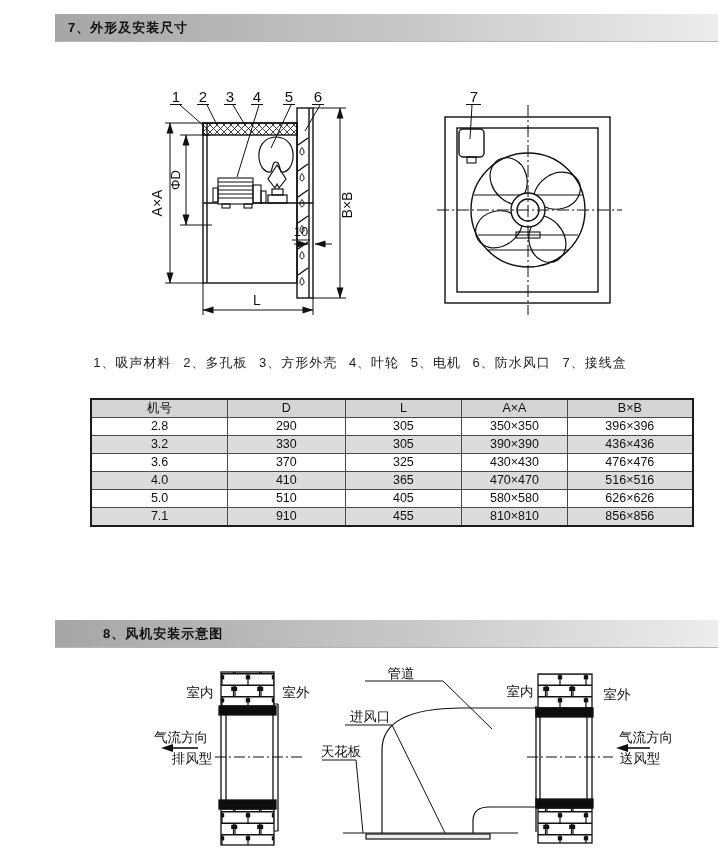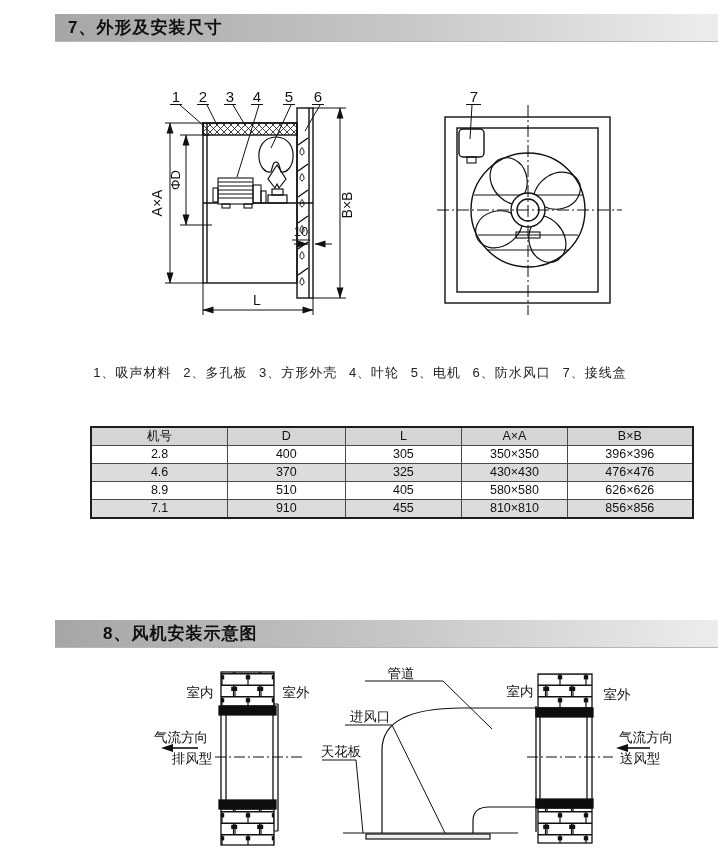--- a/index.html
+++ b/index.html
@@ -5,36 +5,35 @@
   html,body{margin:0;padding:0;}
   body{
     width:720px;height:868px;position:relative;background:#ffffff;
     font-family:"Liberation Sans","DejaVu Sans",sans-serif;color:#111;
     overflow:hidden;
   }
   .section-bar{
     position:absolute;left:55px;width:663px;height:28px;box-sizing:border-box;
     background:linear-gradient(to right,#a6a6a6 0%,#c9c9c9 55%,#ededed 100%);
     border-bottom:1px solid #b5b5b5;
-    font-size:17px;font-weight:bold;line-height:28px;padding-left:13px;
+    font-size:13px;font-weight:bold;line-height:28px;padding-left:13px;
     letter-spacing:1px;color:#101010;
   }
   #bar-dimensions{top:14px;}
   #bar-install{top:620px;padding-left:48px;}
   #fig-dimensions{position:absolute;left:0;top:55px;}
   #fig-install{position:absolute;left:0;top:650px;}
   .caption{
-    position:absolute;top:364px;left:0;width:720px;text-align:center;
+    position:absolute;top:354px;left:0;width:720px;text-align:center;
     font-size:13px;color:#222;word-spacing:7px;letter-spacing:1px;
   }
   table.dims{
     position:absolute;left:90px;top:398px;width:604px;
     border-collapse:collapse;table-layout:fixed;
     border:2px solid #1c1c1c;
-    margin-top:28px;
   }
   table.dims th,table.dims td{
     border:1px solid #4a4a4a;
     font-size:12.5px;font-weight:normal;text-align:center;
     height:15px;line-height:15px;padding:1px 0;color:#111;
   }
   table.dims thead tr{background:#d5d5d5;}
   table.dims tbody tr:nth-child(even){background:#dcdcdc;}
   table.dims tbody tr:nth-child(odd){background:#ffffff;}
   svg text{font-family:"Liberation Sans","DejaVu Sans",sans-serif;fill:#111;}
@@ -198,34 +197,48 @@
       <th>机号</th>
       <th>D</th>
       <th>L</th>
       <th>A×A</th>
       <th>B×B</th>
     </tr>
   </thead>
   <tbody>
       <tr>
         <td>2.8</td>
-        <td>400</td>
+        <td>290</td>
         <td>305</td>
         <td>350×350</td>
         <td>396×396</td>
       </tr>
       <tr>
-        <td>4.6</td>
+        <td>3.2</td>
+        <td>330</td>
+        <td>305</td>
+        <td>390×390</td>
+        <td>436×436</td>
+      </tr>
+      <tr>
+        <td>3.6</td>
         <td>370</td>
         <td>325</td>
         <td>430×430</td>
         <td>476×476</td>
       </tr>
       <tr>
-        <td>8.9</td>
+        <td>4.0</td>
+        <td>410</td>
+        <td>365</td>
+        <td>470×470</td>
+        <td>516×516</td>
+      </tr>
+      <tr>
+        <td>5.0</td>
         <td>510</td>
         <td>405</td>
         <td>580×580</td>
         <td>626×626</td>
       </tr>
       <tr>
         <td>7.1</td>
         <td>910</td>
         <td>455</td>
         <td>810×810</td>

